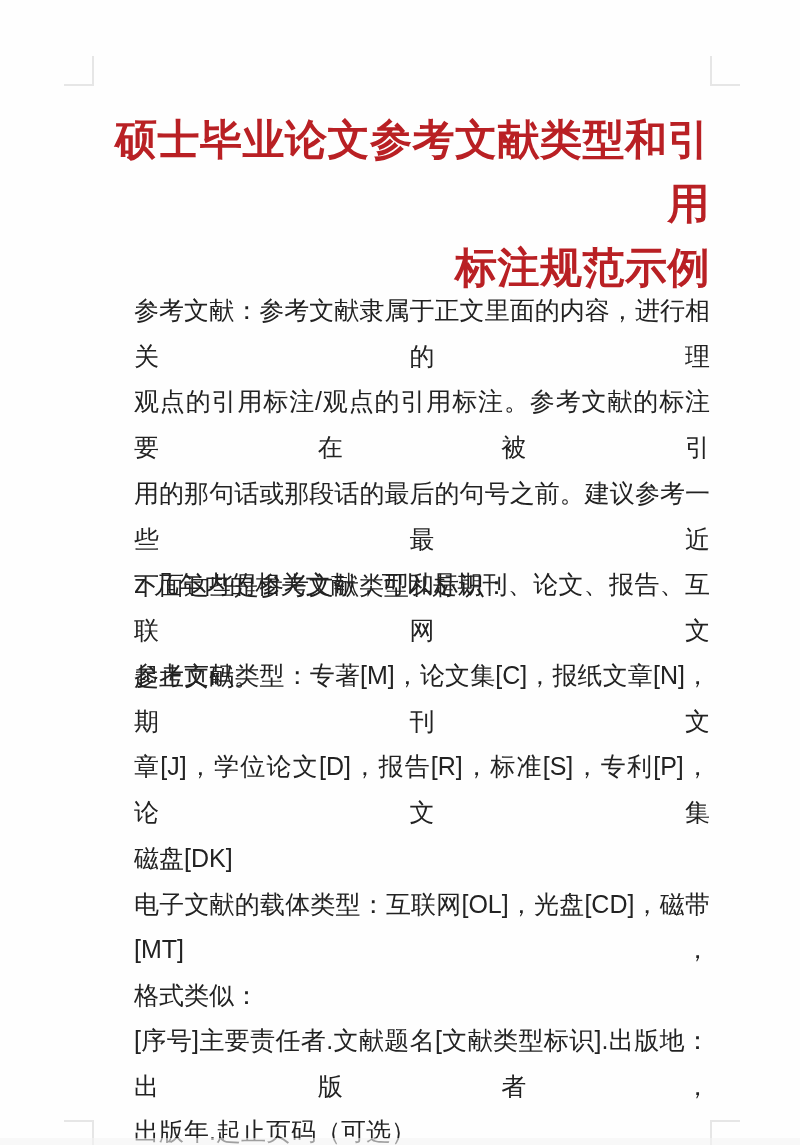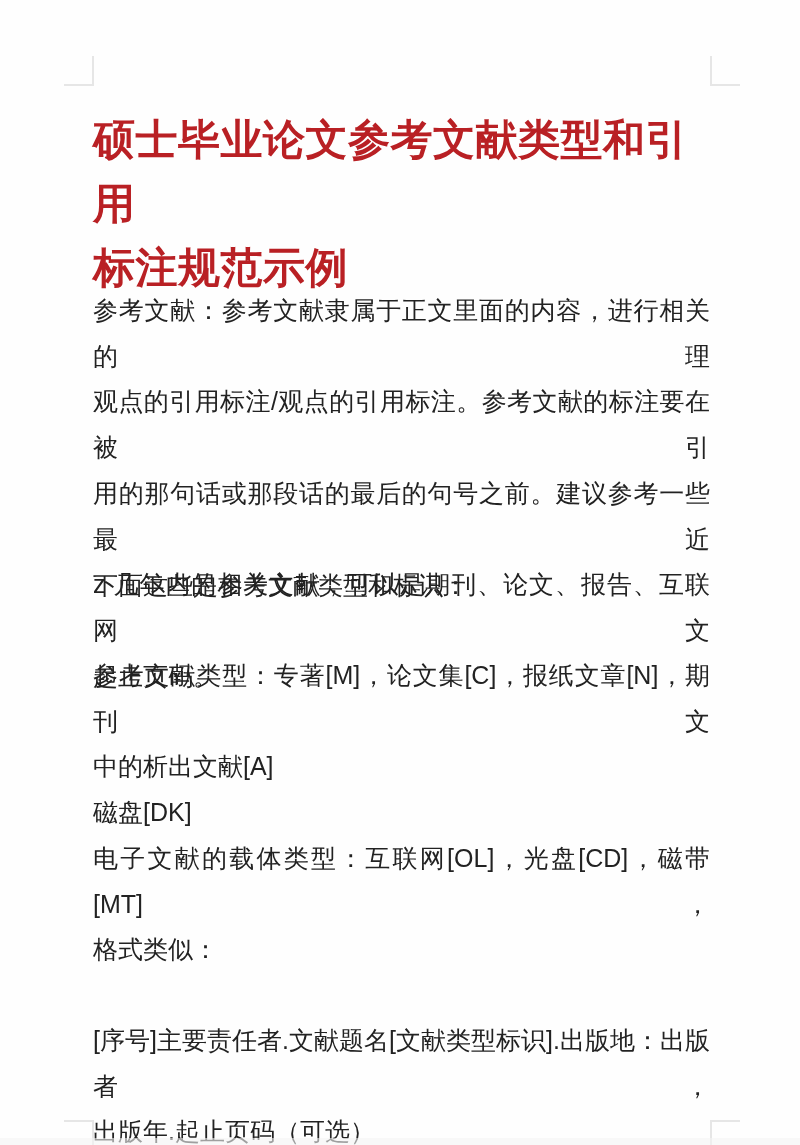--- a/index.html
+++ b/index.html
@@ -32,37 +32,37 @@
     left: 0; top: 1138px;
     width: 800px; height: 7px;
     background: #f3f3f3;
     opacity: .6;
   }
 
   .doc-title {
     position: absolute;
     left: 93px; top: 108px;
     width: 617px;
-    text-align: left;
+    text-align: right;
     font-size: 42px;
     font-weight: bold;
     line-height: 64px;
     color: #b92024;
     letter-spacing: 0.5px;
   }
 
   .para {
     position: absolute;
     left: 93px;
     width: 617px;
     font-size: 25px;
     line-height: 45.7px;
     color: #222222;
   }
-  .para .line { min-height: 45.7px; }
+  .para .line { min-height: 45.7px; margin-left: 41px; }
   
   .para .line.j {
     text-align: justify;
     text-align-last: justify;
   }
   .p-intro   { top: 288px; }
   .p-section { top: 563px; }
   .p-types   { top: 653px; }
   .p-format  { top: 1018px; }
 </style>
@@ -88,21 +88,21 @@
     <div class="line j">z 几年内的相关文献，可以是期刊、论文、报告、互联网文</div>
     <div class="line">起止页码。</div>
   </div>
 
   <div class="para p-section">
     <div class="line">下面这些是参考文献类型和标识：</div>
   </div>
 
   <div class="para p-types">
     <div class="line j">参考文献类型：专著[M]，论文集[C]，报纸文章[N]，期刊文</div>
-    <div class="line">中的析出文献[A]</div>
+    <div class="line j">章[J]，学位论文[D]，报告[R]，标准[S]，专利[P]，论文集</div>
     <div class="line">磁盘[DK]</div>
     <div class="line j">电子文献的载体类型：互联网[OL]，光盘[CD]，磁带[MT]，</div>
     <div class="line">格式类似：</div>
   </div>
 
   <div class="para p-format">
     <div class="line j">[序号]主要责任者.文献题名[文献类型标识].出版地：出版者，</div>
     <div class="line">出版年.起止页码（可选）</div>
   </div>
 

